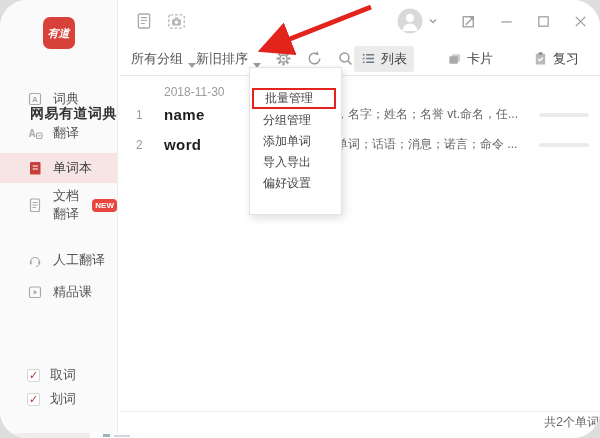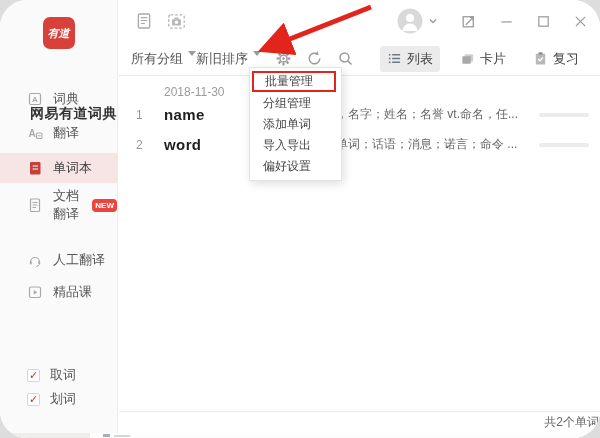--- a/index.html
+++ b/index.html
@@ -33,25 +33,25 @@
   .titlebar { position:absolute; top:0; left:0; right:0; height:42px; display:flex;
               align-items:center; padding:0 12px 0 16px; }
   .tb-icon { margin-right:14px; display:flex; align-items:center; cursor:pointer; }
   .tb-right { margin-left:auto; display:flex; align-items:center; }
   .avatar { width:26px; height:26px; border-radius:50%; overflow:hidden; cursor:pointer; }
   .winctl { margin-left:22px; display:flex; align-items:center; cursor:pointer; }
 
   .toolbar { position:absolute; top:42px; left:0; right:0; height:34px;
              border-bottom:1px solid #e8e8e8; display:flex; align-items:center;
              padding:0 14px 0 12px; }
-  .filter { display:flex; align-items:flex-start; gap:5px; font-size:13px; color:#555; cursor:pointer; }
+  .filter { display:flex; align-items:flex-end; gap:5px; font-size:13px; color:#555; cursor:pointer; }
   .caret { width:0; height:0; border-left:4px solid transparent; border-right:4px solid transparent;
            border-top:5px solid #9b9b9b; margin-top:1px; }
   .tool-ic { margin-left:14px; display:flex; align-items:center; cursor:pointer; }
-  .views { margin-left:auto; display:flex; align-items:center; gap:13px; }
+  .views { margin-left:auto; display:flex; align-items:center; gap:26px; }
   .view-btn { display:flex; align-items:center; gap:5px; font-size:13px; color:#444;
               padding:4px 7px; border-radius:3px; cursor:pointer; }
   .view-btn.selected { background:#ebebeb; }
 
   .list { position:absolute; top:77px; left:0; right:0; }
   .date-row { margin:8px 0 0 45px; font-size:12px; color:#9a9a9a; }
   .word-row { position:relative; display:flex; align-items:center; height:29px; margin-top:1px; }
   .word-row:first-of-type { margin-top:6px; }
   .row-num { width:45px; padding-left:17px; color:#999; font-size:12px; }
   .row-word { width:172px; font-weight:bold; font-size:15px; color:#1f1f1f; letter-spacing:0.4px; }
@@ -59,21 +59,21 @@
   .row-bar { position:absolute; right:11px; width:50px; height:4px;
              background:#ebebeb; border-radius:2px; }
 
   .statusbar { position:absolute; left:0; right:0; top:411px; height:22px;
                border-top:1px solid #ececec; display:flex; align-items:center;
                justify-content:flex-end; padding-right:1px; font-size:12px; color:#666; }
 
   
   .menu { position:absolute; left:130px; top:67px; width:93px; background:#fff;
           border:1px solid #e4e4e4; box-shadow:2px 3px 9px rgba(0,0,0,.13);
-          padding:3px 0; z-index:5; }
+          padding:20px 0; z-index:5; }
   .menu-item { height:21px; line-height:21px; padding-left:13px; font-size:12px;
                color:#444; cursor:pointer; }
   .menu-item.highlighted { border:2px solid #e2241d; margin:0 5px 1px 2px;
                            padding-left:11px; height:21px; line-height:17px; }
 
   
   .arrow-svg { position:absolute; left:130px; top:2px; width:130px; height:60px;
                z-index:6; pointer-events:none; }
 
   

